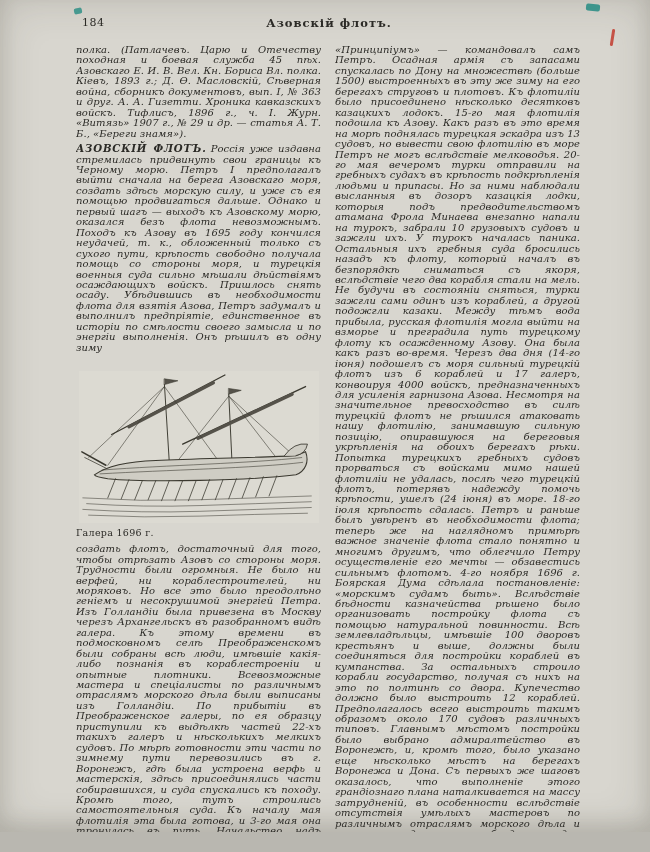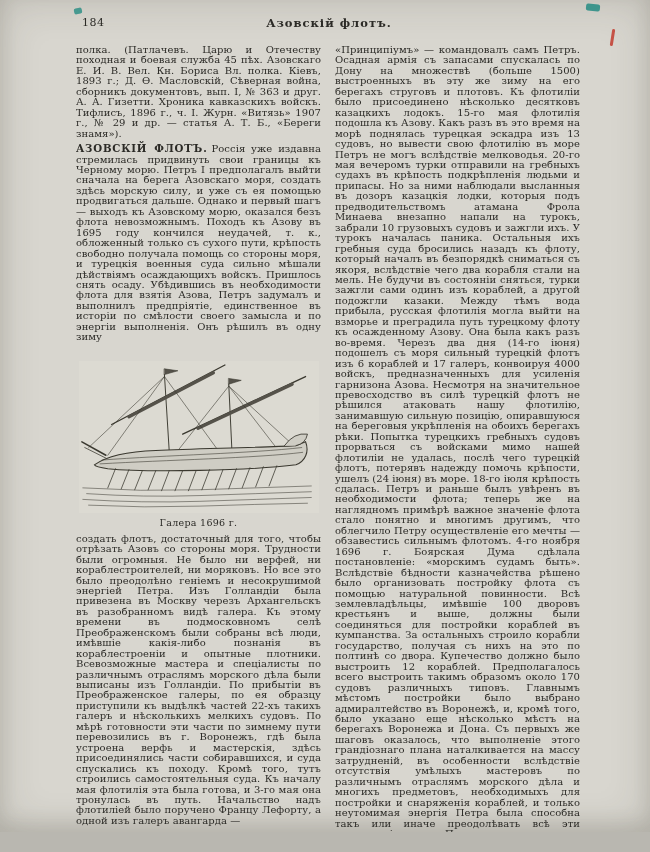--- a/index.html
+++ b/index.html
@@ -10,24 +10,24 @@
     overflow:hidden;
     font-family:"DejaVu Serif", serif;
     color:#2b2a26;
     box-shadow:inset 0 0 40px rgba(60,55,45,.18), inset 0 -10px 18px rgba(60,55,45,.12);
   }
   .header{position:absolute;top:16px;left:76px;right:68px;height:18px;}
   .pagenum{position:absolute;left:6px;top:0;font-size:11px;letter-spacing:.5px;}
   .running{position:absolute;left:0;right:0;text-align:center;font-weight:bold;font-size:11.5px;letter-spacing:1px;}
   .columns{position:absolute;top:45px;left:76px;right:68px;bottom:0;display:flex;gap:14px;overflow:hidden;}
   .col{width:245px;overflow:hidden;}
-  .col p{margin:0;font-size:10px;line-height:10.45px;text-align:justify;letter-spacing:.05px;}
+  .col p{margin:0;font-size:10px;line-height:10.45px;text-align:justify;letter-spacing:.05px;font-style:italic;}
   .bib{margin-bottom:4px !important;}
   .art-head{font-weight:bold;letter-spacing:.8px;margin-right:4px;font-size:10.2px;}
-  figure{margin:18px 0 6px 0;padding:0;text-align:center;}
+  figure{margin:18px 0 6px 0;padding:0;text-align:left;}
   figcaption{font-size:9.5px;margin-top:4px;letter-spacing:.3px;}
   .galley{display:block;margin:0 auto;background:#dcdad2;}
   .scan-mark{position:absolute;border-radius:2px;}
   .mark-teal-left{left:74px;top:8px;width:8px;height:6px;background:#2f8f86;opacity:.85;transform:rotate(-12deg);}
   .mark-teal-right{right:50px;top:4px;width:14px;height:7px;background:#2f8f86;opacity:.9;transform:rotate(6deg);}
   .mark-red{right:36px;top:29px;width:3px;height:17px;background:#c23b2e;opacity:.85;transform:rotate(9deg);}
 </style>
 </head>
 <body>
 

